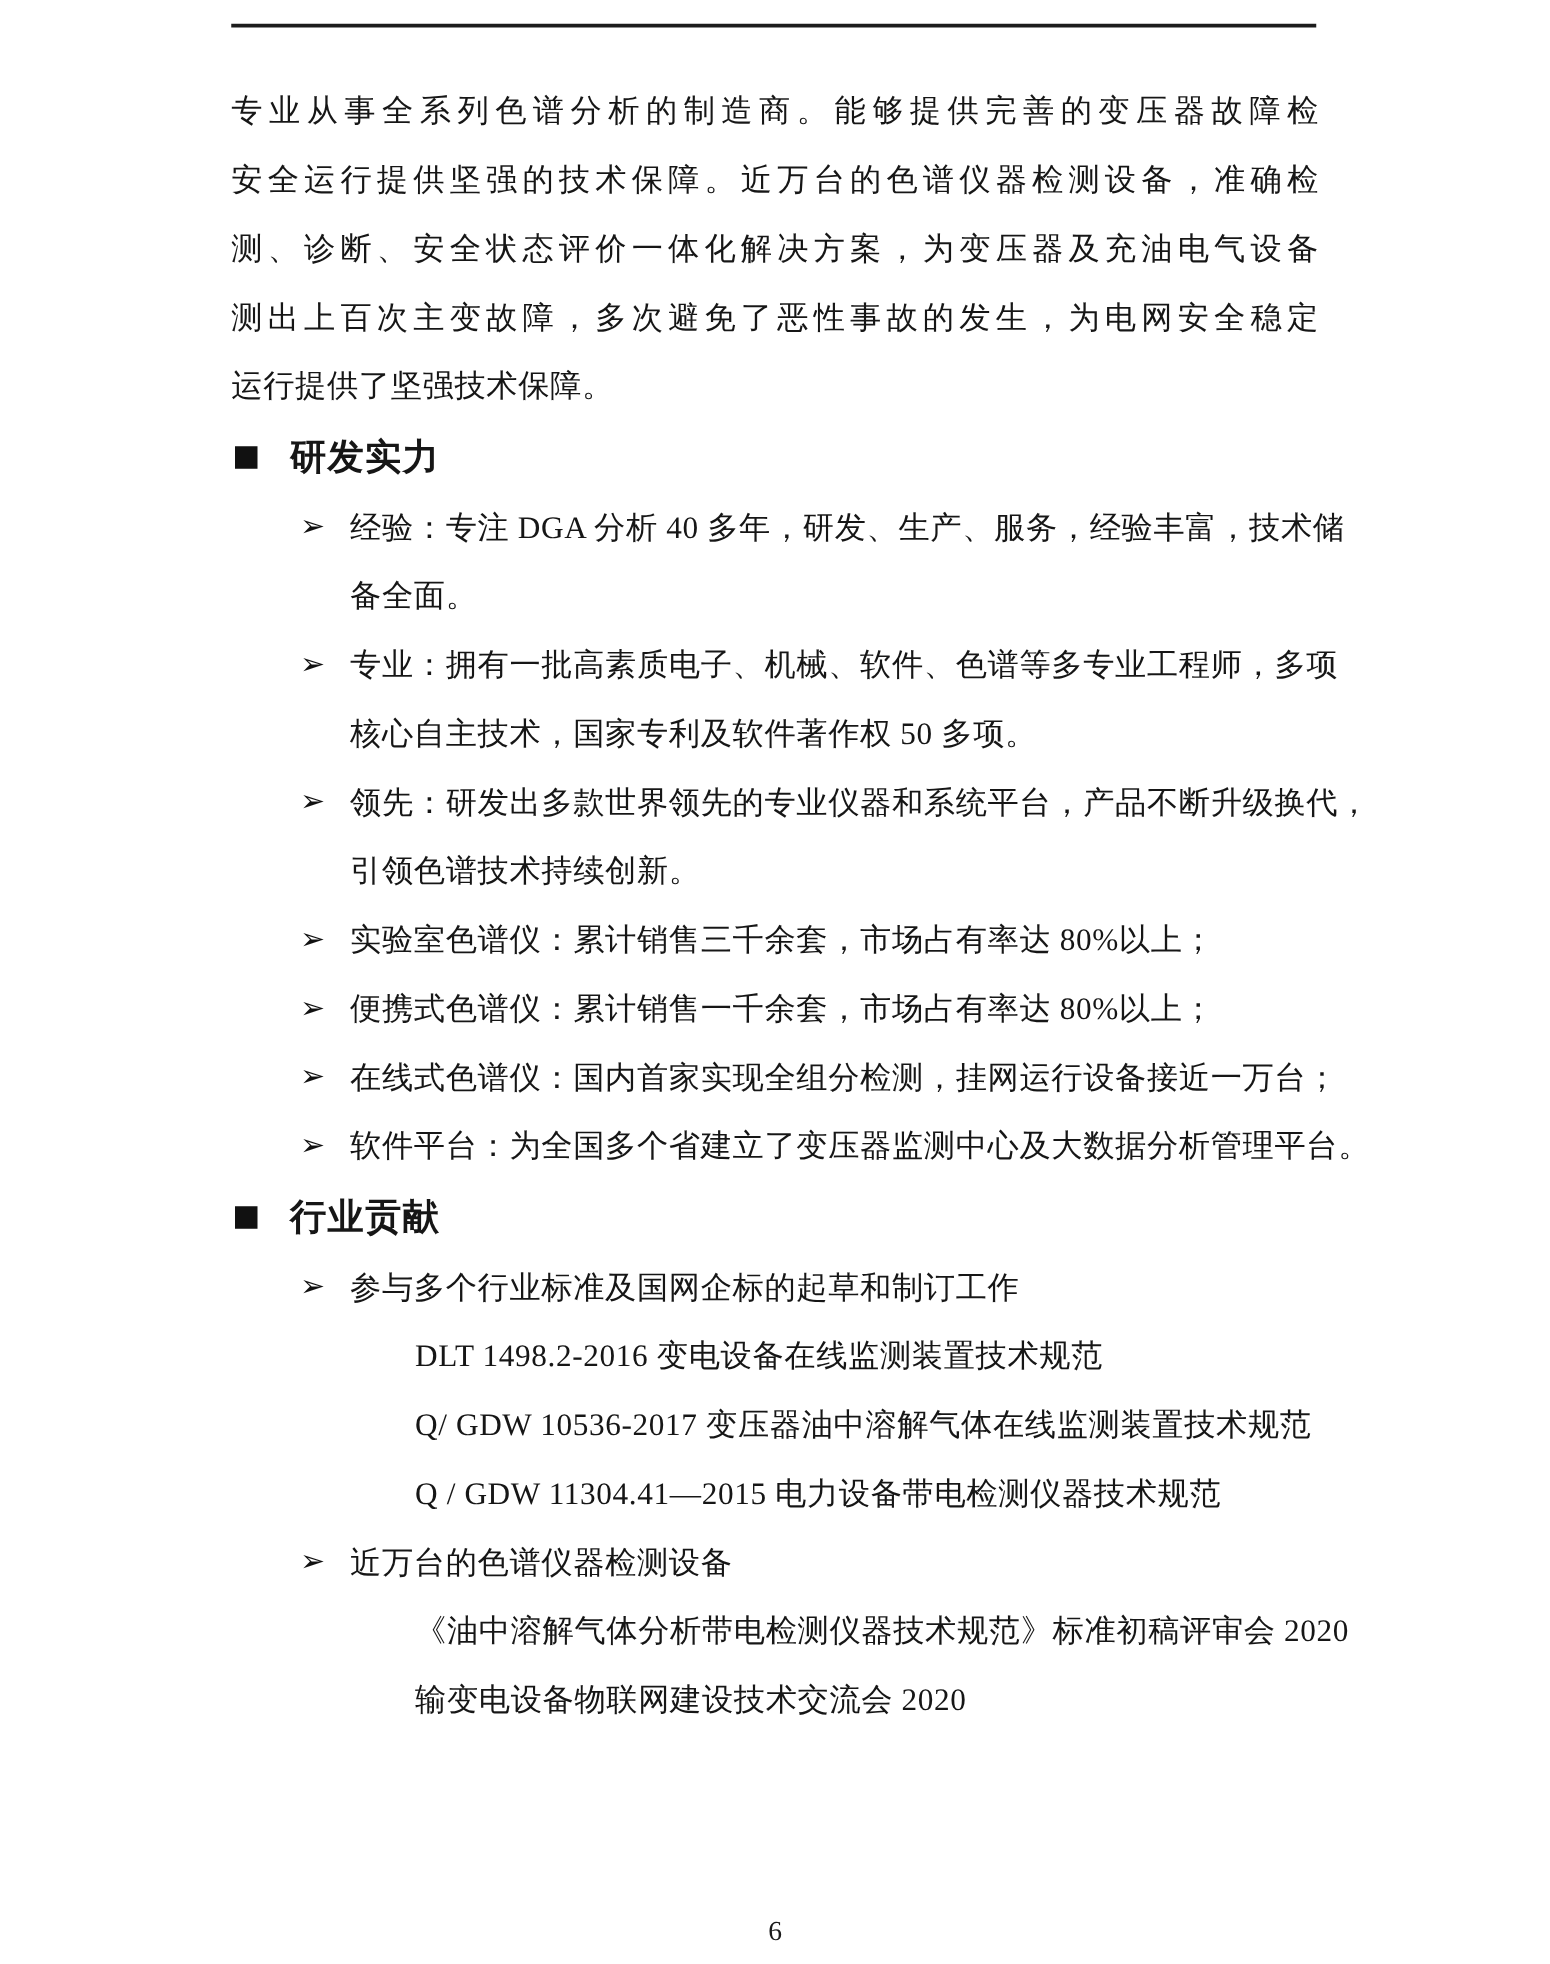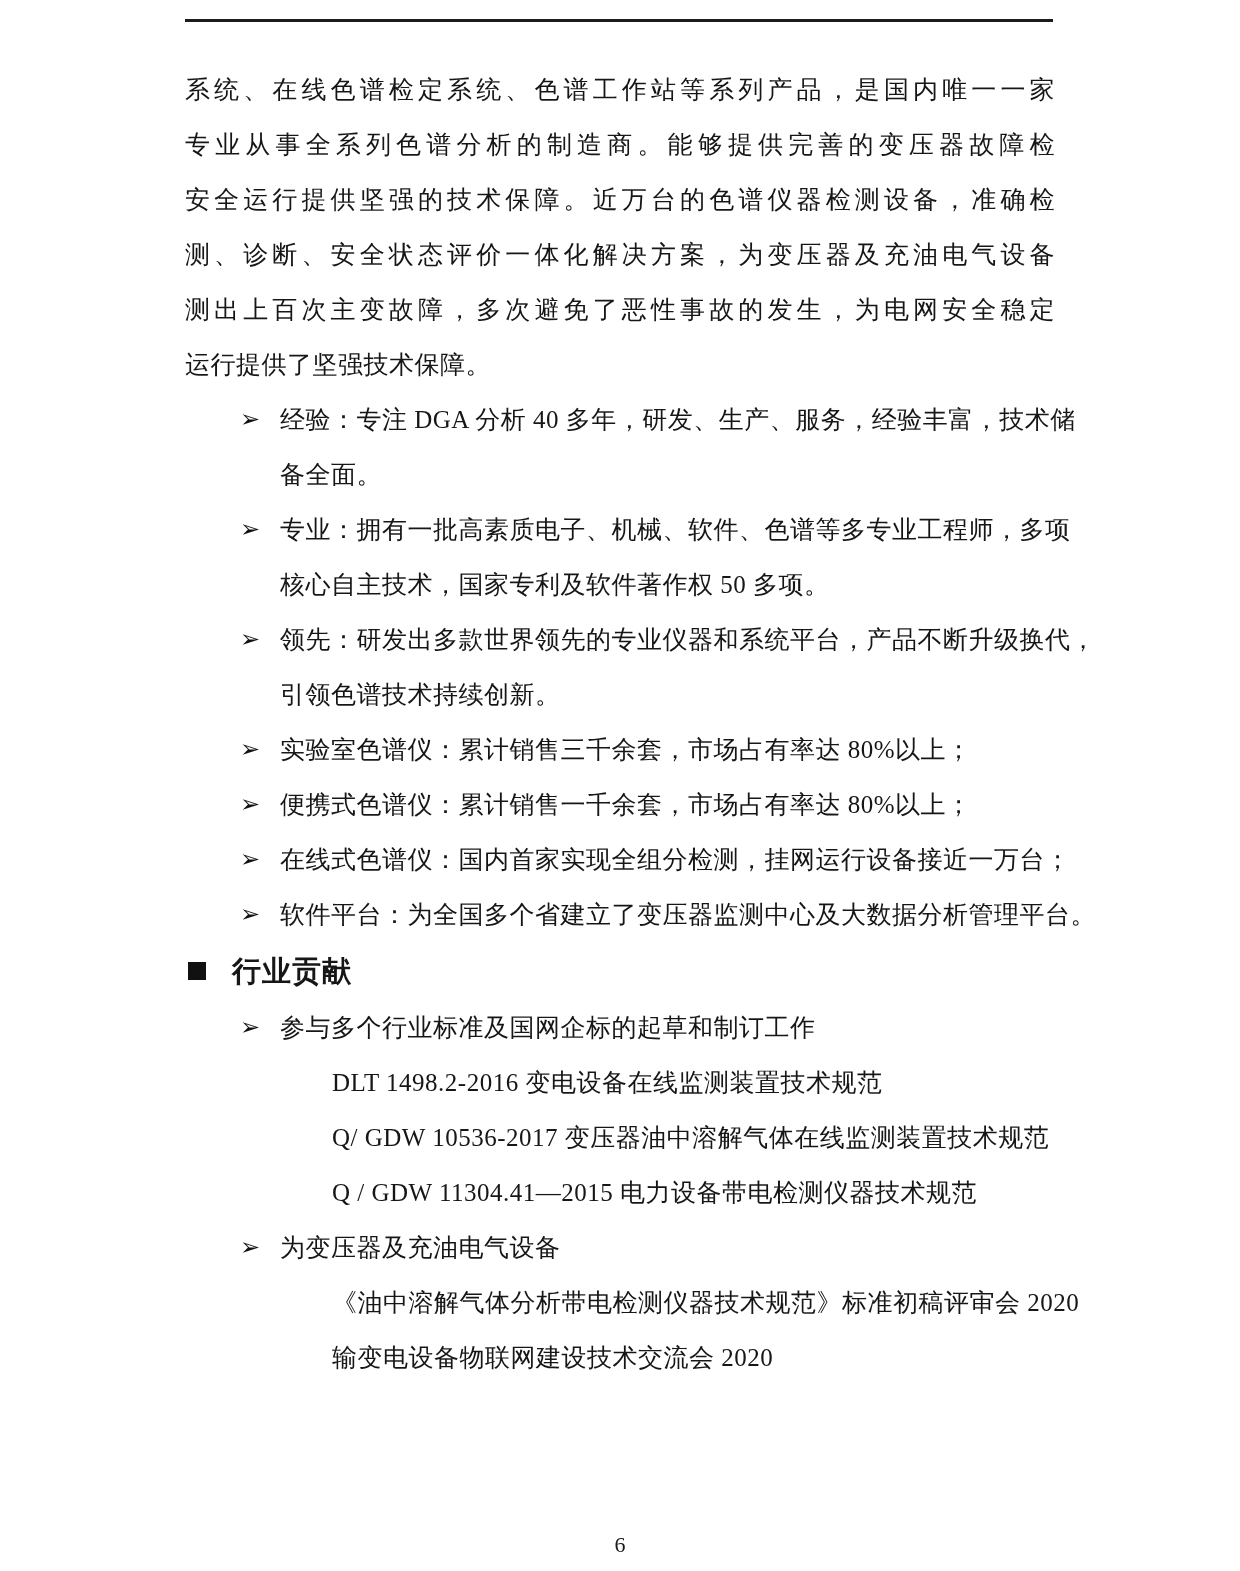--- a/index.html
+++ b/index.html
@@ -88,28 +88,31 @@
 </head>
 <body>
 
 <div class="page">
 
   <div class="header-rule"></div>
 
   <div class="content">
 
     <div>
-      <div class="row just">系统、在线色谱检定系统、色谱工作站等系列产品，是国内唯一一家</div>
       <div class="row just">专业从事全系列色谱分析的制造商。能够提供完善的变压器故障检</div>
       <div class="row just">安全运行提供坚强的技术保障。近万台的色谱仪器检测设备，准确检</div>
       <div class="row just">测、诊断、安全状态评价一体化解决方案，为变压器及充油电气设备</div>
       <div class="row just">测出上百次主变故障，多次避免了恶性事故的发生，为电网安全稳定</div>
       <div class="row">运行提供了坚强技术保障。</div>
     </div>
 
+    <div class="h2">
+      <span class="sq"></span>
+      <span>研发实力</span>
+    </div>
 
     <div class="row just li">
       <span class="arrow">➢</span><span class="lbl">经验：</span><span>专注 DGA 分析 40 多年，研发、生产、服务，经验丰富，技术储</span>
     </div>
     <div class="row cont">备全面。</div>
 
     <div class="row just li">
       <span class="arrow">➢</span><span class="lbl">专业：</span><span>拥有一批高素质电子、机械、软件、色谱等多专业工程师，多项</span>
     </div>
     <div class="row cont">核心自主技术，国家专利及软件著作权 50 多项。</div>
@@ -139,21 +142,21 @@
     </div>
 
     <div class="row li">
       <span class="arrow">➢</span><span>参与多个行业标准及国网企标的起草和制订工作</span>
     </div>
     <div class="row sub">DLT 1498.2-2016 变电设备在线监测装置技术规范</div>
     <div class="row sub">Q/ GDW 10536-2017 变压器油中溶解气体在线监测装置技术规范</div>
     <div class="row sub">Q / GDW 11304.41—2015 电力设备带电检测仪器技术规范</div>
 
     <div class="row li">
-      <span class="arrow">➢</span><span>为变压器及充油电气设备</span>
+      <span class="arrow">➢</span><span>近万台的色谱仪器检测设备</span>
     </div>
     <div class="row sub">《油中溶解气体分析带电检测仪器技术规范》标准初稿评审会 2020</div>
     <div class="row sub">输变电设备物联网建设技术交流会 2020</div>
 
   </div>
 
   <div class="page-number">6</div>
 
 </div>
 

